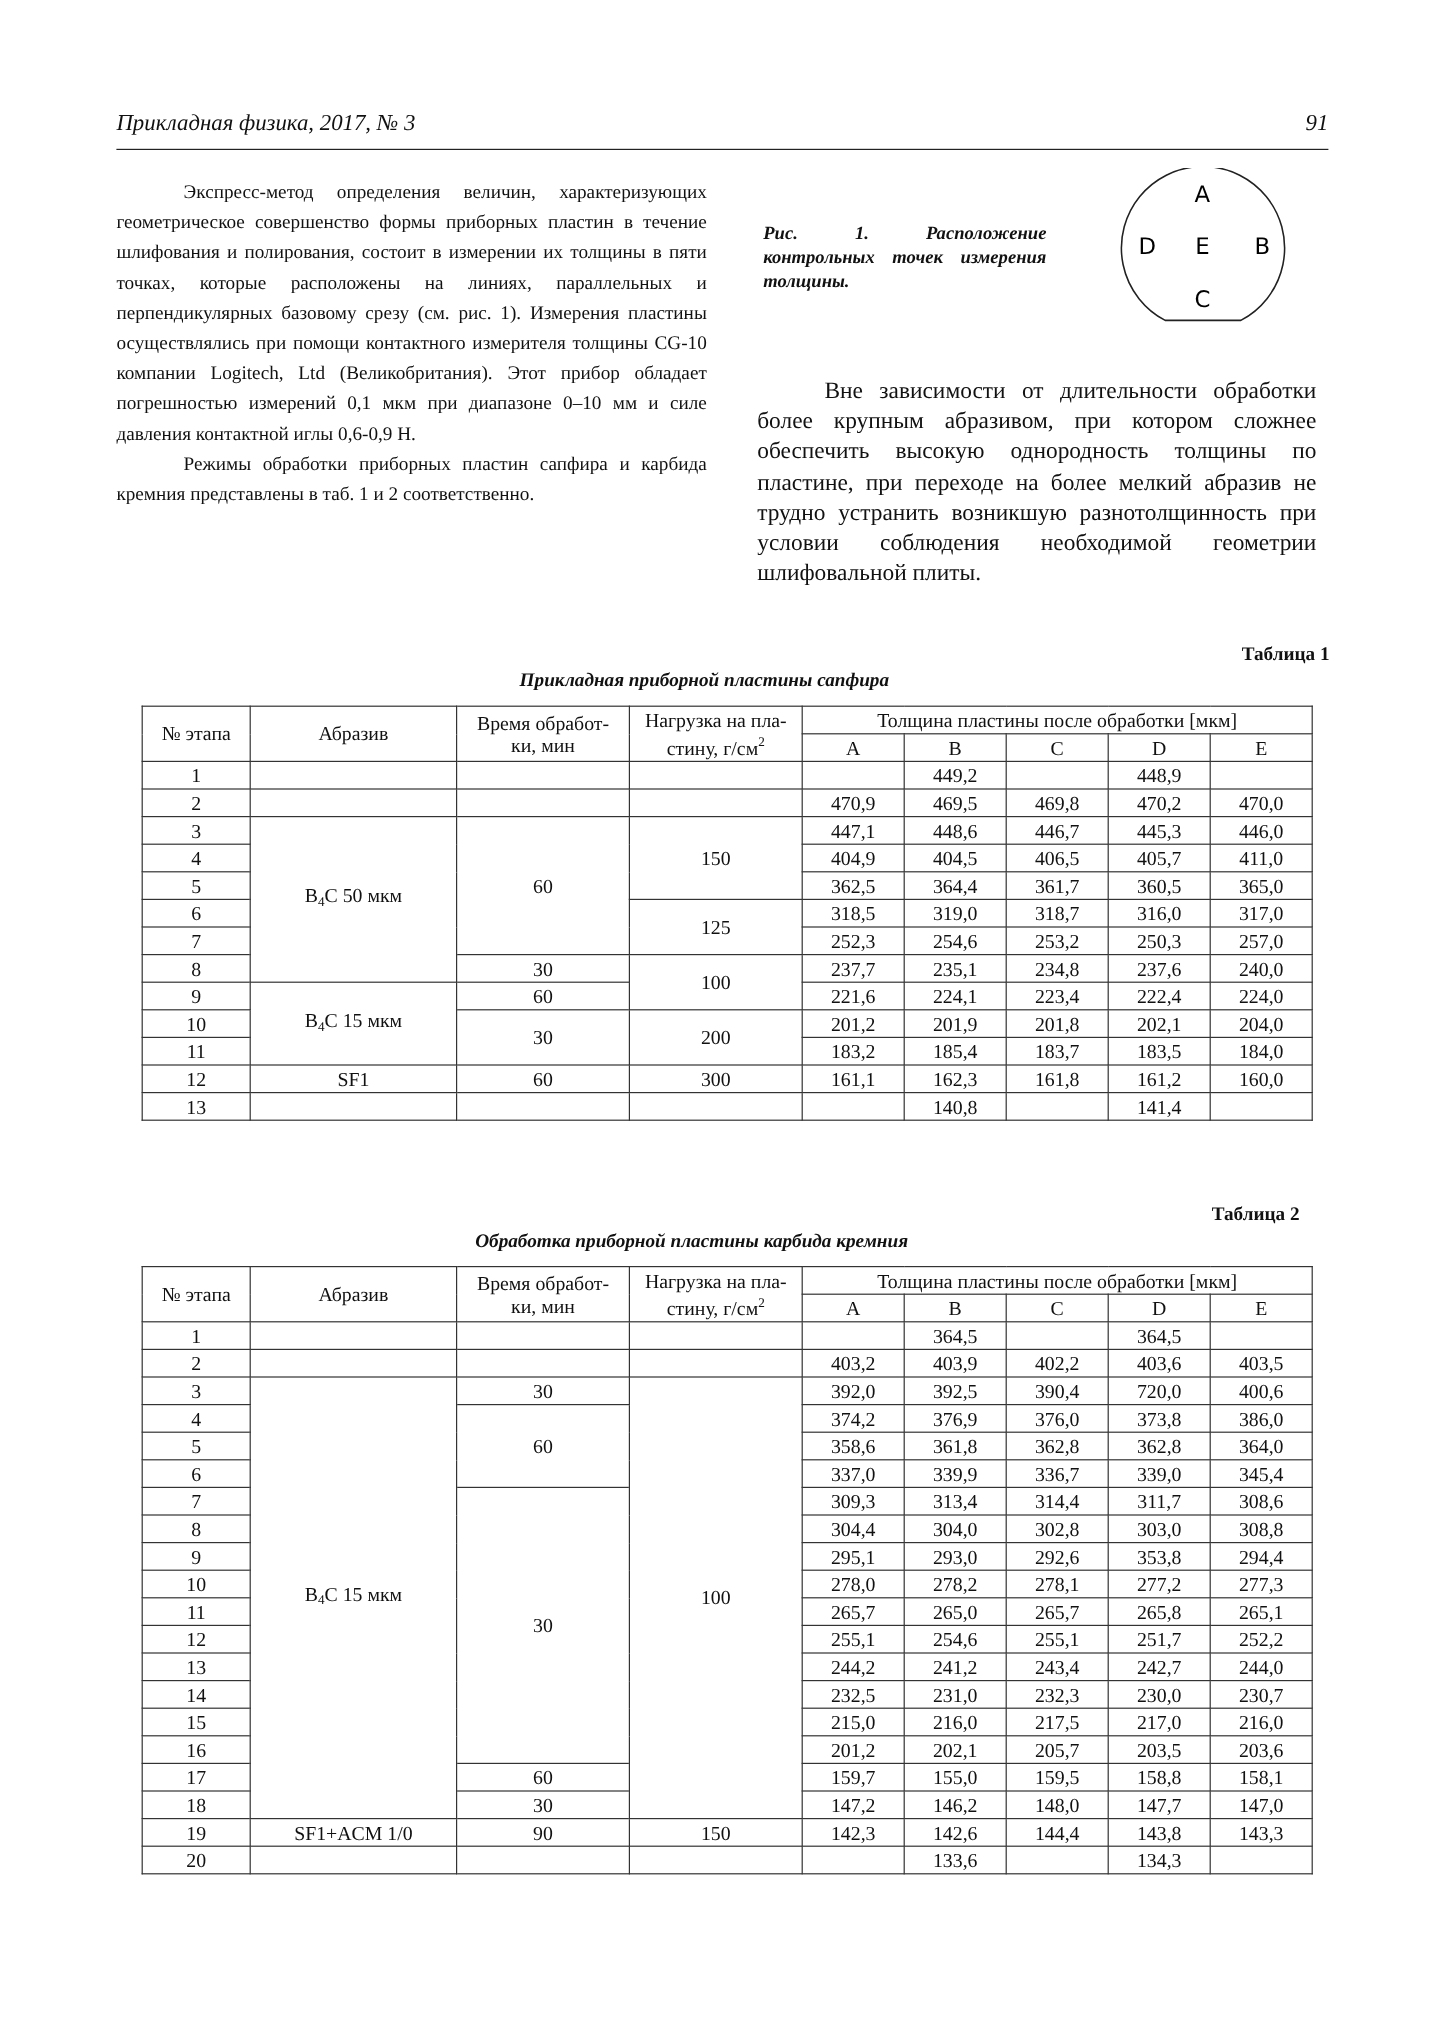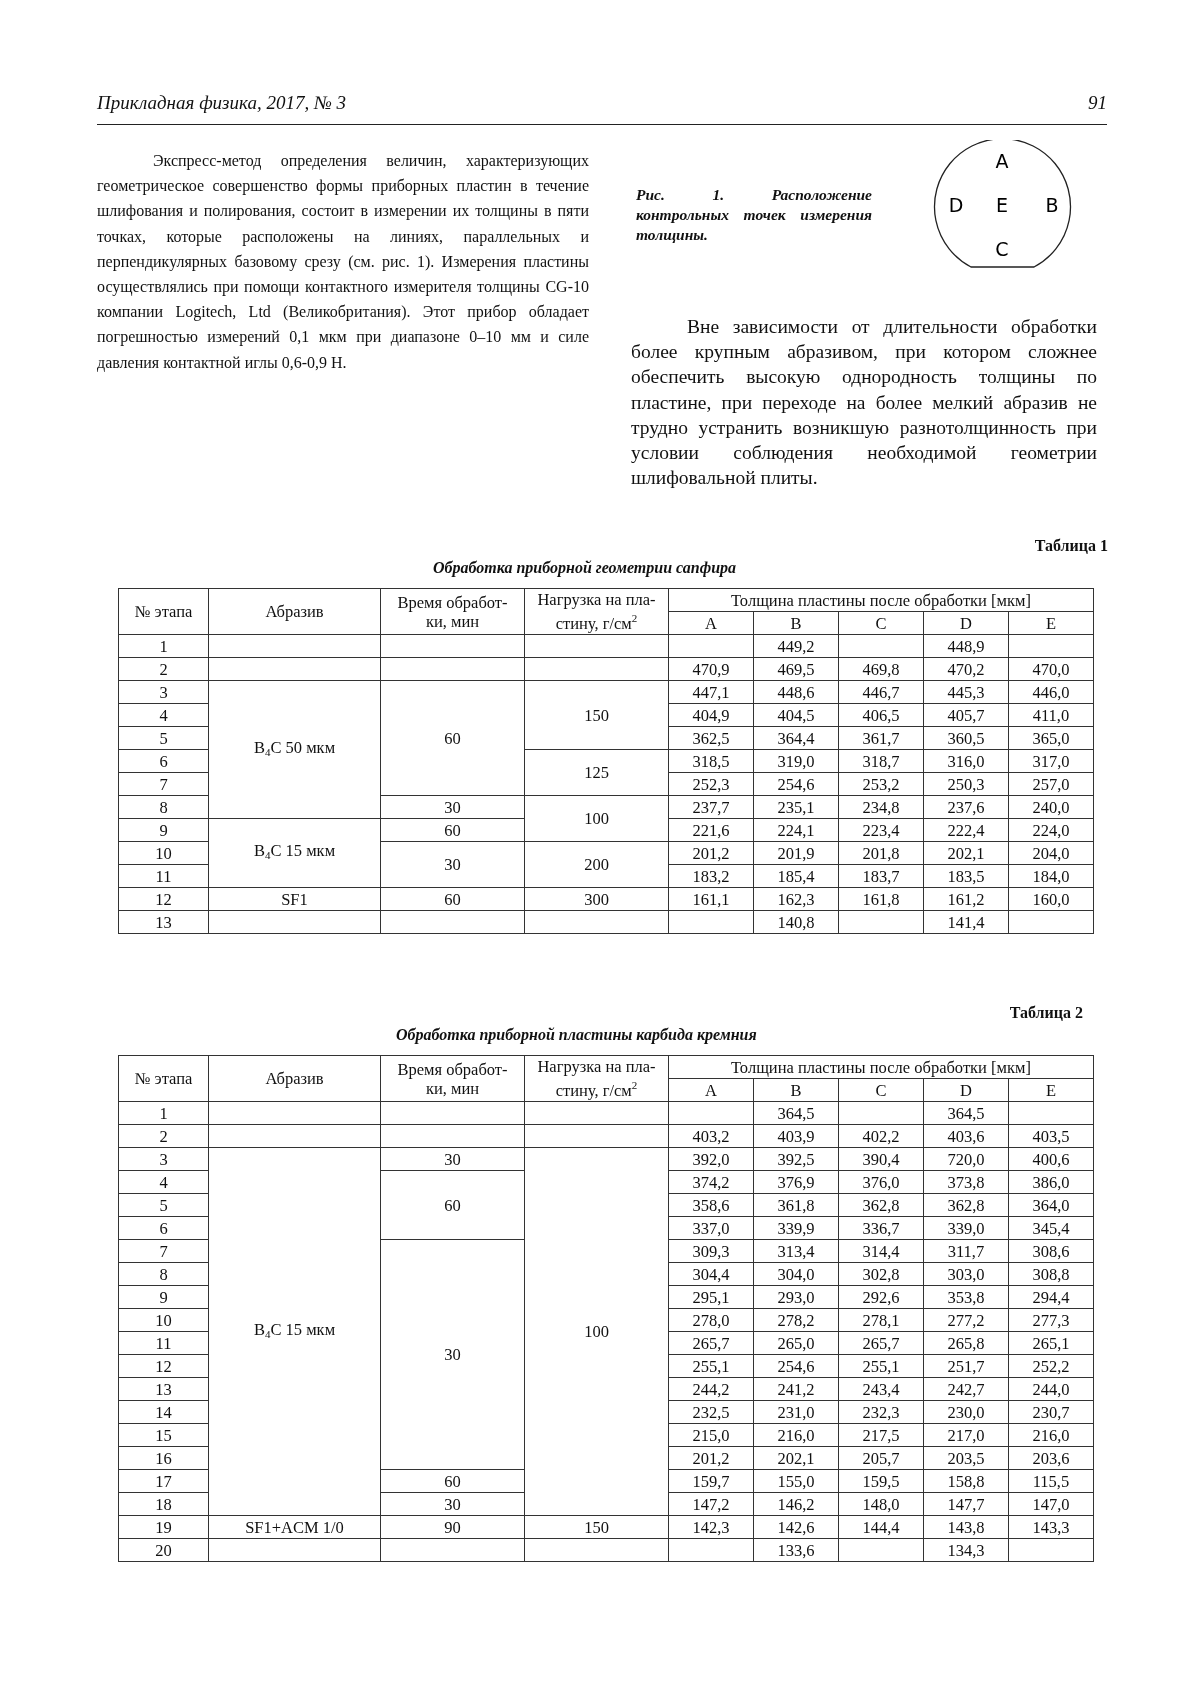--- a/index.html
+++ b/index.html
@@ -31,40 +31,41 @@
 </head>
 <body>
 
 <div class="header">
   <span class="journal">Прикладная физика, 2017, № 3</span>
   <span class="pageno">91</span>
 </div>
 
 <div class="col-left">
   <p>Экспресс-метод определения величин, характеризующих геометрическое совершенство формы приборных пластин в течение шлифования и полирования, состоит в измерении их толщины в пяти точках, которые расположены на линиях, параллельных и перпендикулярных базовому срезу (см. рис. 1). Измерения пластины осуществлялись при помощи контактного измерителя толщины CG-10 компании Logitech, Ltd (Великобритания). Этот прибор обладает погрешностью измерений 0,1 мкм при диапазоне 0–10 мм и силе давления контактной иглы 0,6-0,9 Н.</p>
+  <p>Режимы обработки приборных пластин сапфира и карбида кремния представлены в таб. 1 и 2 соответственно.</p>
 </div>
 
 <div class="fig">
   <div class="fig-caption">Рис. 1. Расположение контрольных точек измерения толщины.</div>
   <svg width="150" height="140" viewBox="0 0 150 140">
     <path d="M 45 127 A 68 68 0 1 1 108 127 Z" fill="none" stroke="#222" stroke-width="1.3"></path>
     <text class="fig-label" x="76" y="28" text-anchor="middle">A</text>
     <text class="fig-label" x="126" y="72" text-anchor="middle">B</text>
     <text class="fig-label" x="76" y="116" text-anchor="middle">C</text>
     <text class="fig-label" x="30" y="72" text-anchor="middle">D</text>
     <text class="fig-label" x="76" y="72" text-anchor="middle">E</text>
   </svg>
 </div>
 
 <div class="col-right">
   <p>Вне зависимости от длительности обработки более крупным абразивом, при котором сложнее обеспечить высокую однородность толщины по пластине, при переходе на более мелкий абразив не трудно устранить возникшую разнотолщинность при условии соблюдения необходимой геометрии шлифовальной плиты.</p>
 </div>
 
 <div class="tbl-label" style="right:92px; top:537px;">Таблица 1</div>
-<div class="tbl-caption" style="left:433px; top:559px;">Обработка приборной геометрии сапфира</div>
+<div class="tbl-caption" style="left:433px; top:559px;">Прикладная приборной пластины сапфира</div>
 <table class="data" id="t1" style="left:118px; top:588px; width:975px;">
     <colgroup>
       <col style="width: 90px;">
       <col style="width: 172px;">
       <col style="width: 144px;">
       <col style="width: 144px;">
       <col style="width: 85px;">
       <col style="width: 85px;">
       <col style="width: 85px;">
       <col style="width: 85px;">
@@ -386,21 +387,21 @@
         <td>203,5</td>
         <td>203,6</td>
       </tr>
       <tr>
         <td>17</td>
         <td rowspan="1">60</td>
         <td>159,7</td>
         <td>155,0</td>
         <td>159,5</td>
         <td>158,8</td>
-        <td>115,5</td>
+        <td>158,1</td>
       </tr>
       <tr>
         <td>18</td>
         <td rowspan="1">30</td>
         <td>147,2</td>
         <td>146,2</td>
         <td>148,0</td>
         <td>147,7</td>
         <td>147,0</td>
       </tr>

